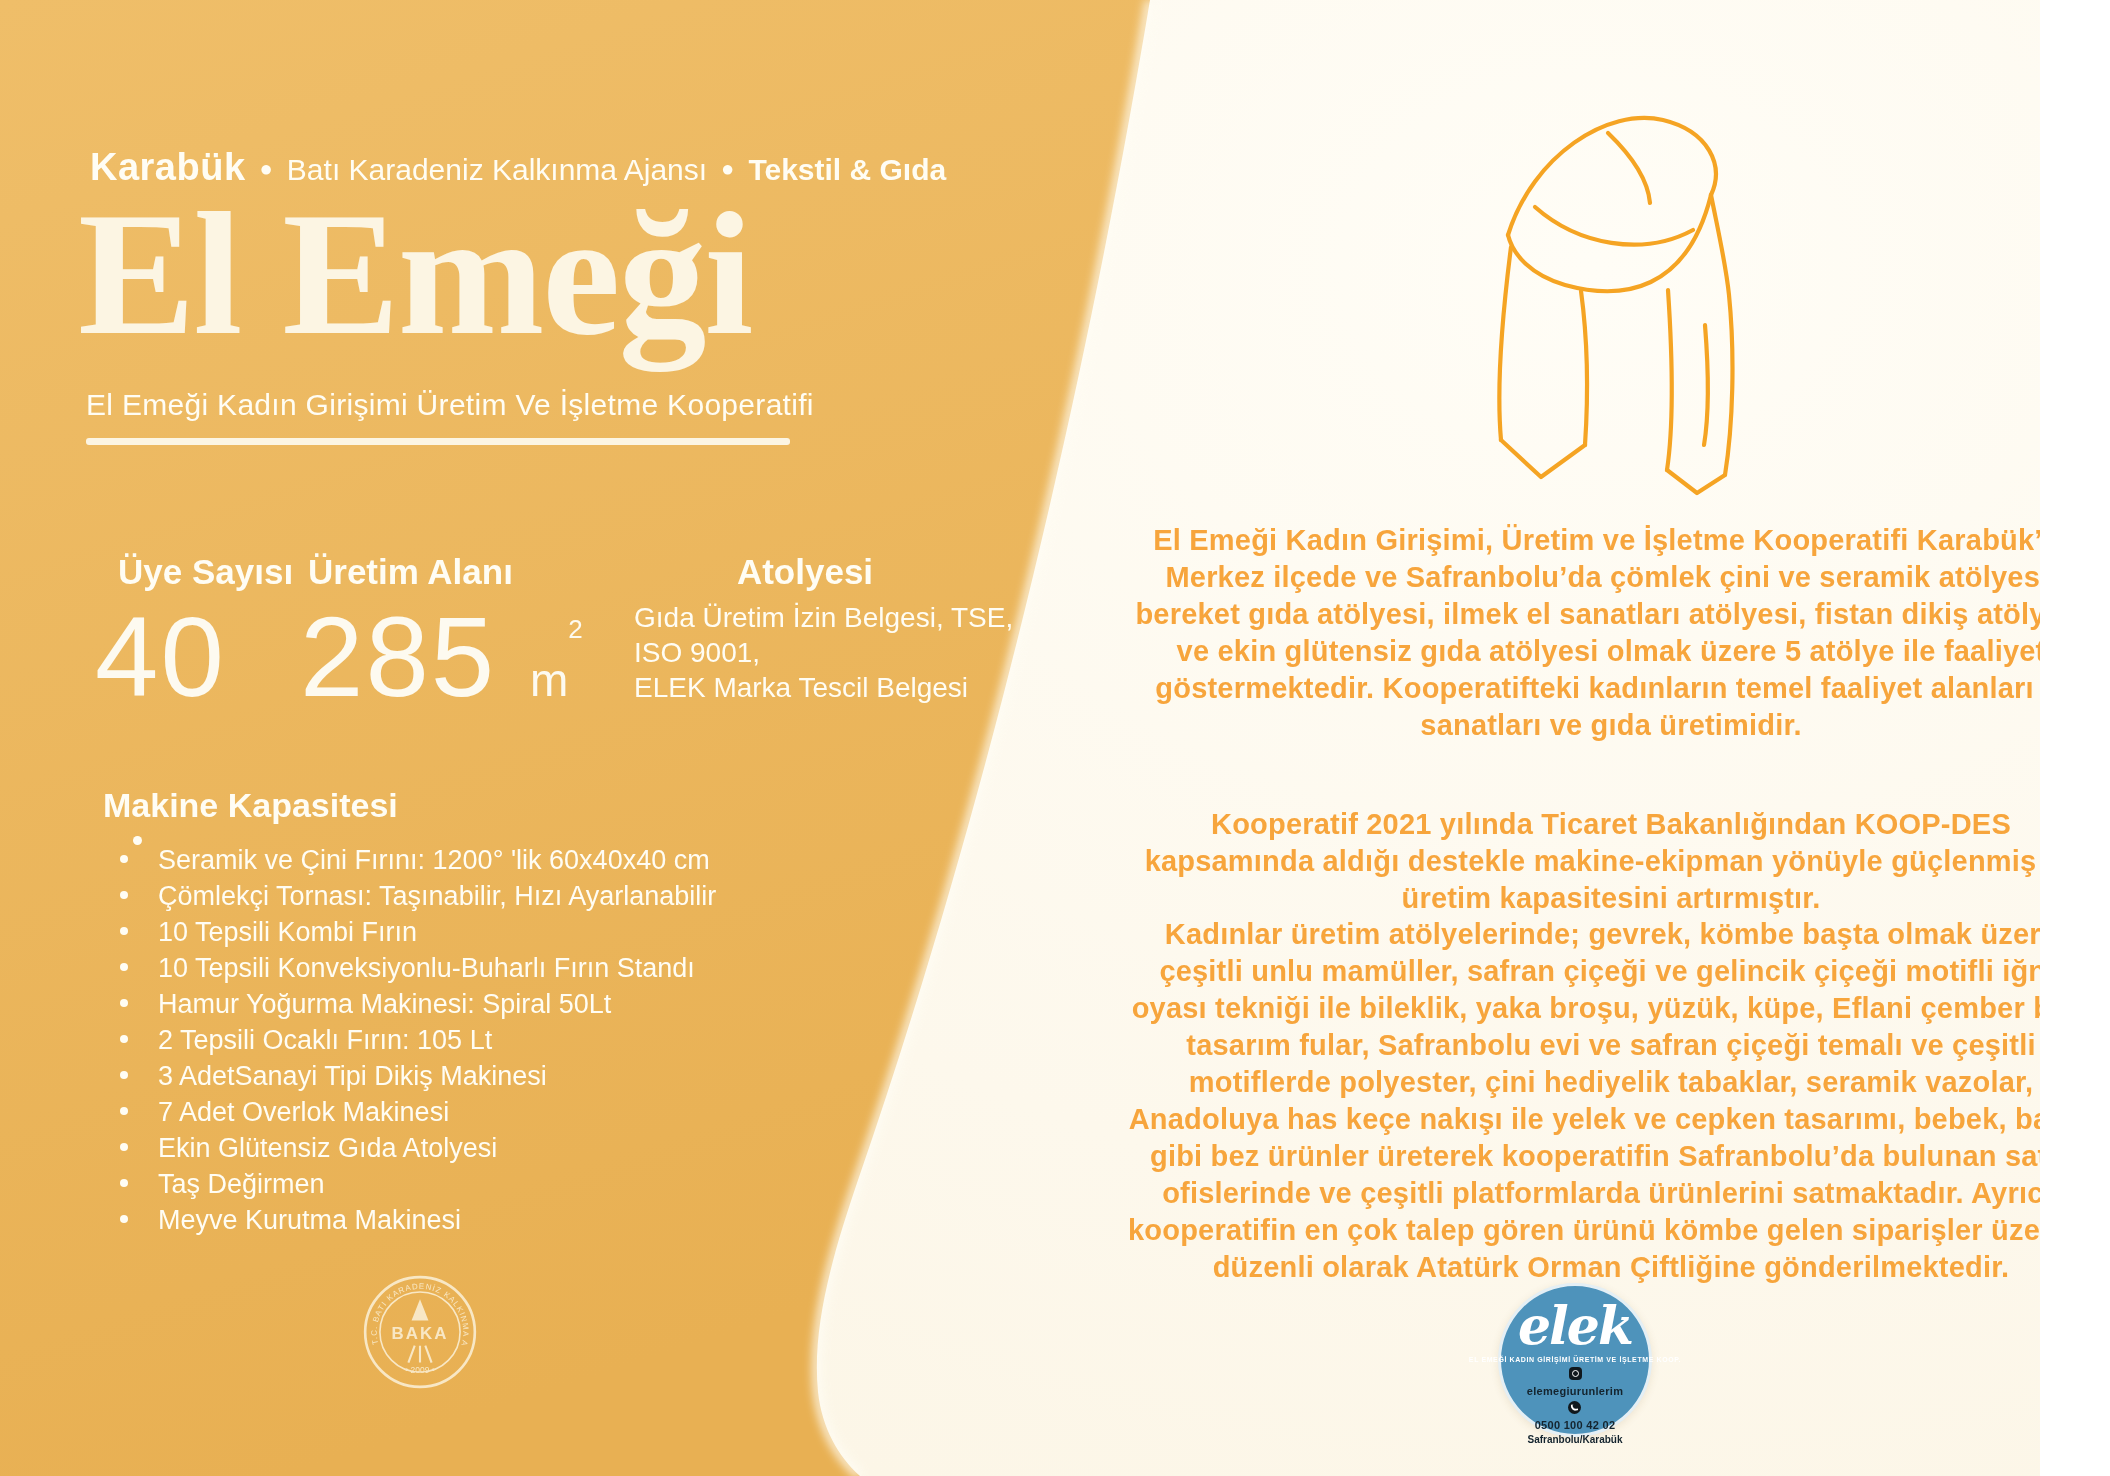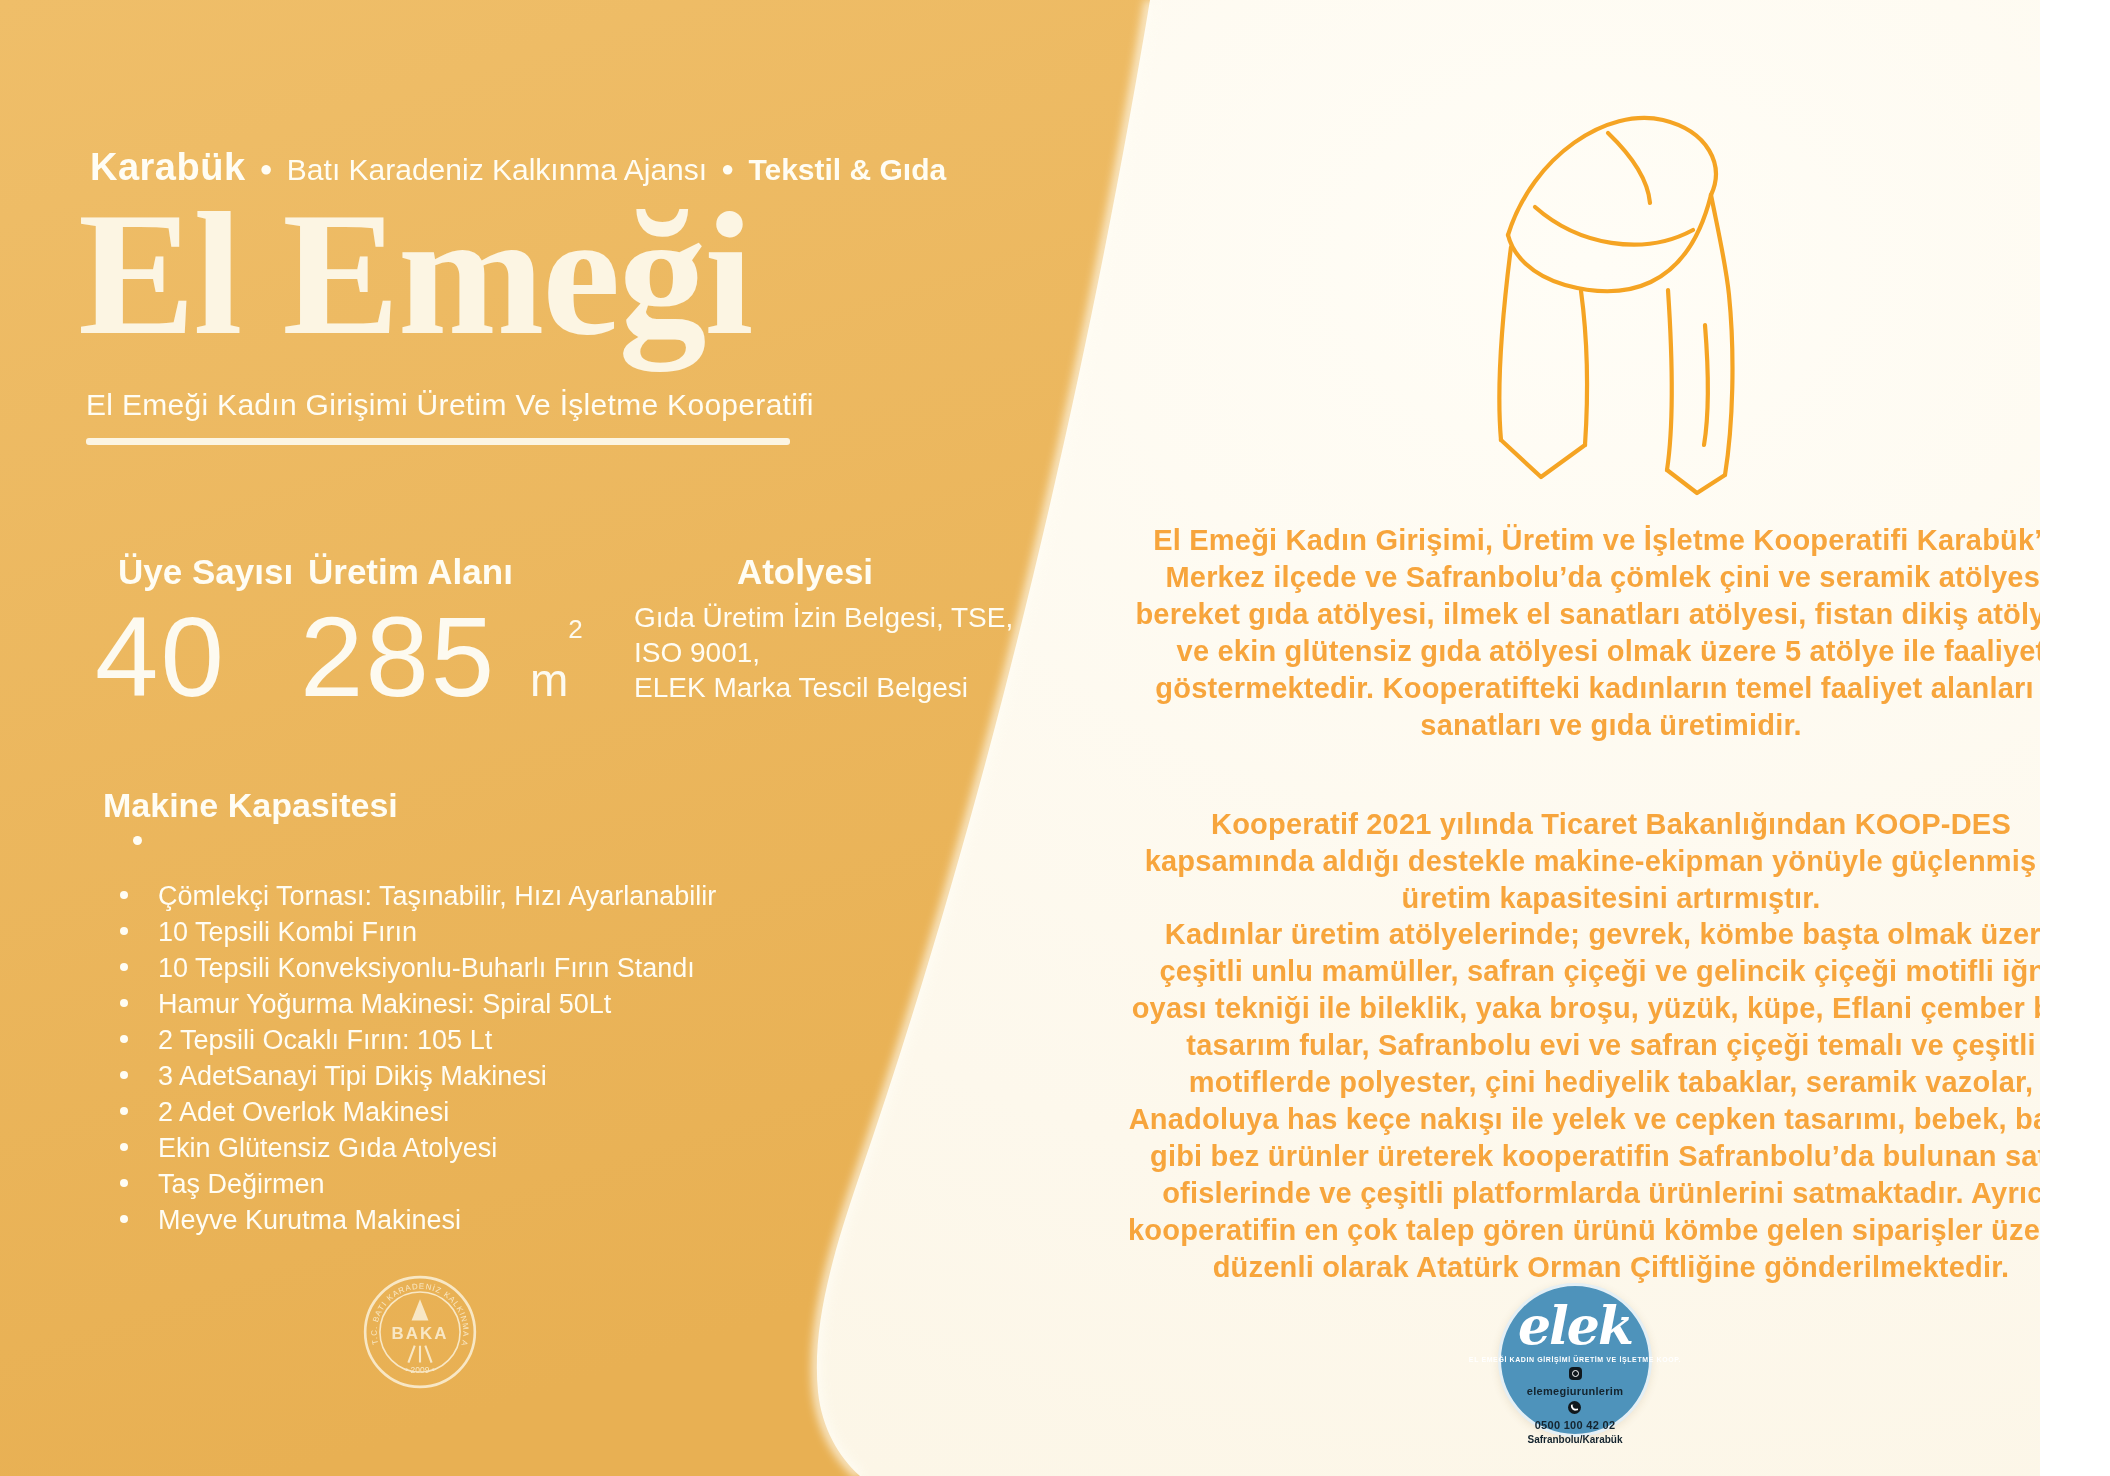--- a/index.html
+++ b/index.html
@@ -147,27 +147,28 @@
   <div class="abs stat-label" style="left:600px;top:552px;width:410px;text-align:center">Atolyesi</div>
   <div class="abs certs">
     <div>Gıda Üretim İzin Belgesi, TSE,</div>
     <div>ISO 9001,</div>
     <div>ELEK Marka Tescil Belgesi</div>
   </div>
 
   <div class="abs mk-title">Makine Kapasitesi</div>
   <div class="abs stray-dot"></div>
 
+  <div class="abs mk-item" style="left:120px;top:845px"><span class="b"></span><span>Seramik ve Çini Fırını: 1200° 'lik 60x40x40 cm</span></div>
   <div class="abs mk-item" style="left:120px;top:881px"><span class="b"></span><span>Çömlekçi Tornası: Taşınabilir, Hızı Ayarlanabilir</span></div>
   <div class="abs mk-item" style="left:120px;top:917px"><span class="b"></span><span>10 Tepsili Kombi Fırın</span></div>
   <div class="abs mk-item" style="left:120px;top:953px"><span class="b"></span><span>10 Tepsili Konveksiyonlu-Buharlı Fırın Standı</span></div>
   <div class="abs mk-item" style="left:120px;top:989px"><span class="b"></span><span>Hamur Yoğurma Makinesi: Spiral 50Lt</span></div>
   <div class="abs mk-item" style="left:120px;top:1025px"><span class="b"></span><span>2 Tepsili Ocaklı Fırın: 105 Lt</span></div>
   <div class="abs mk-item" style="left:120px;top:1061px"><span class="b"></span><span>3 AdetSanayi Tipi Dikiş Makinesi</span></div>
-  <div class="abs mk-item" style="left:120px;top:1097px"><span class="b"></span><span>2 Adet Overlok Makinesi</span></div>
+  <div class="abs mk-item" style="left:120px;top:1097px"><span class="b"></span><span>7 Adet Overlok Makinesi</span></div>
   <div class="abs mk-item" style="left:120px;top:1133px"><span class="b"></span><span>Ekin Glütensiz Gıda Atolyesi</span></div>
   <div class="abs mk-item" style="left:120px;top:1169px"><span class="b"></span><span>Taş Değirmen</span></div>
   <div class="abs mk-item" style="left:120px;top:1205px"><span class="b"></span><span>Meyve Kurutma Makinesi</span></div>
 
   <svg class="abs baka" width="116" height="116" viewBox="0 0 110 110">
     <g fill="none" stroke="#fcf4de">
       <circle cx="55" cy="55" r="52" stroke-width="2.5"></circle>
       <circle cx="55" cy="55" r="38" stroke-width="1.5"></circle>
     </g>
     <defs>

